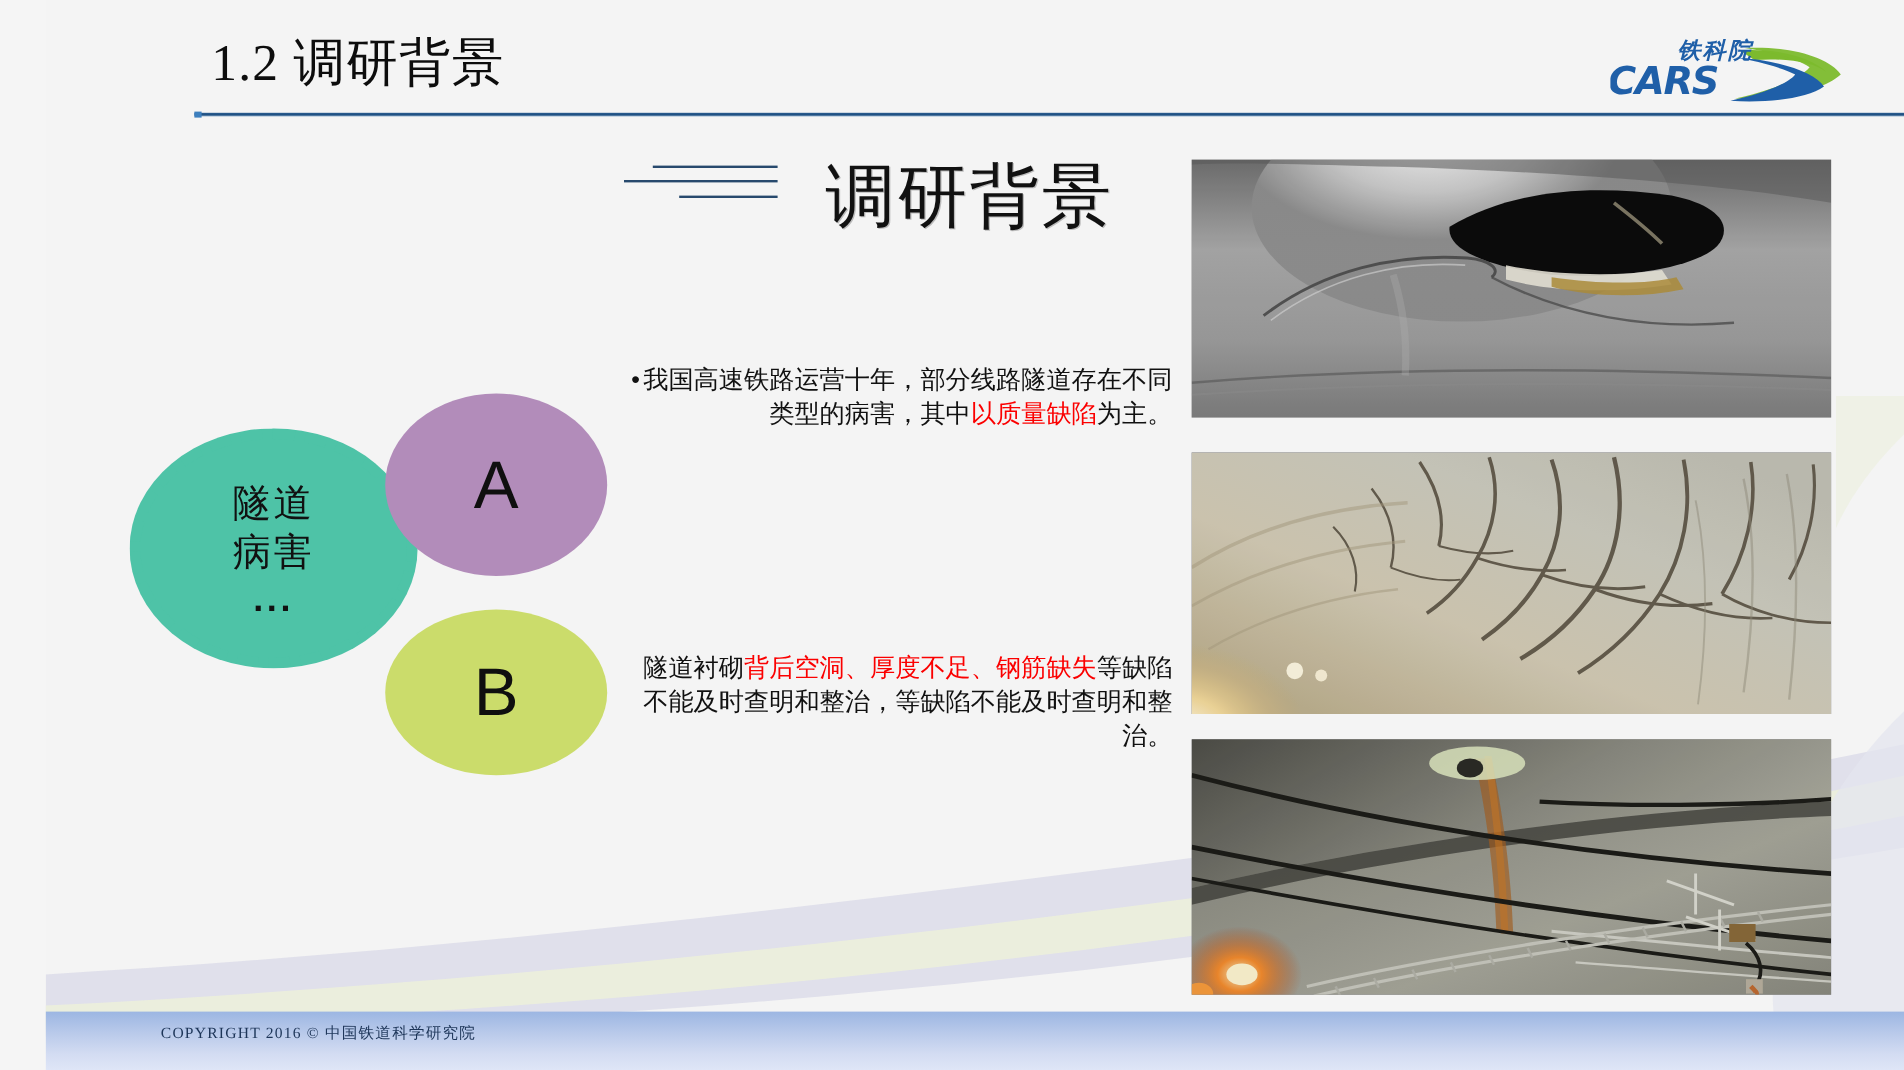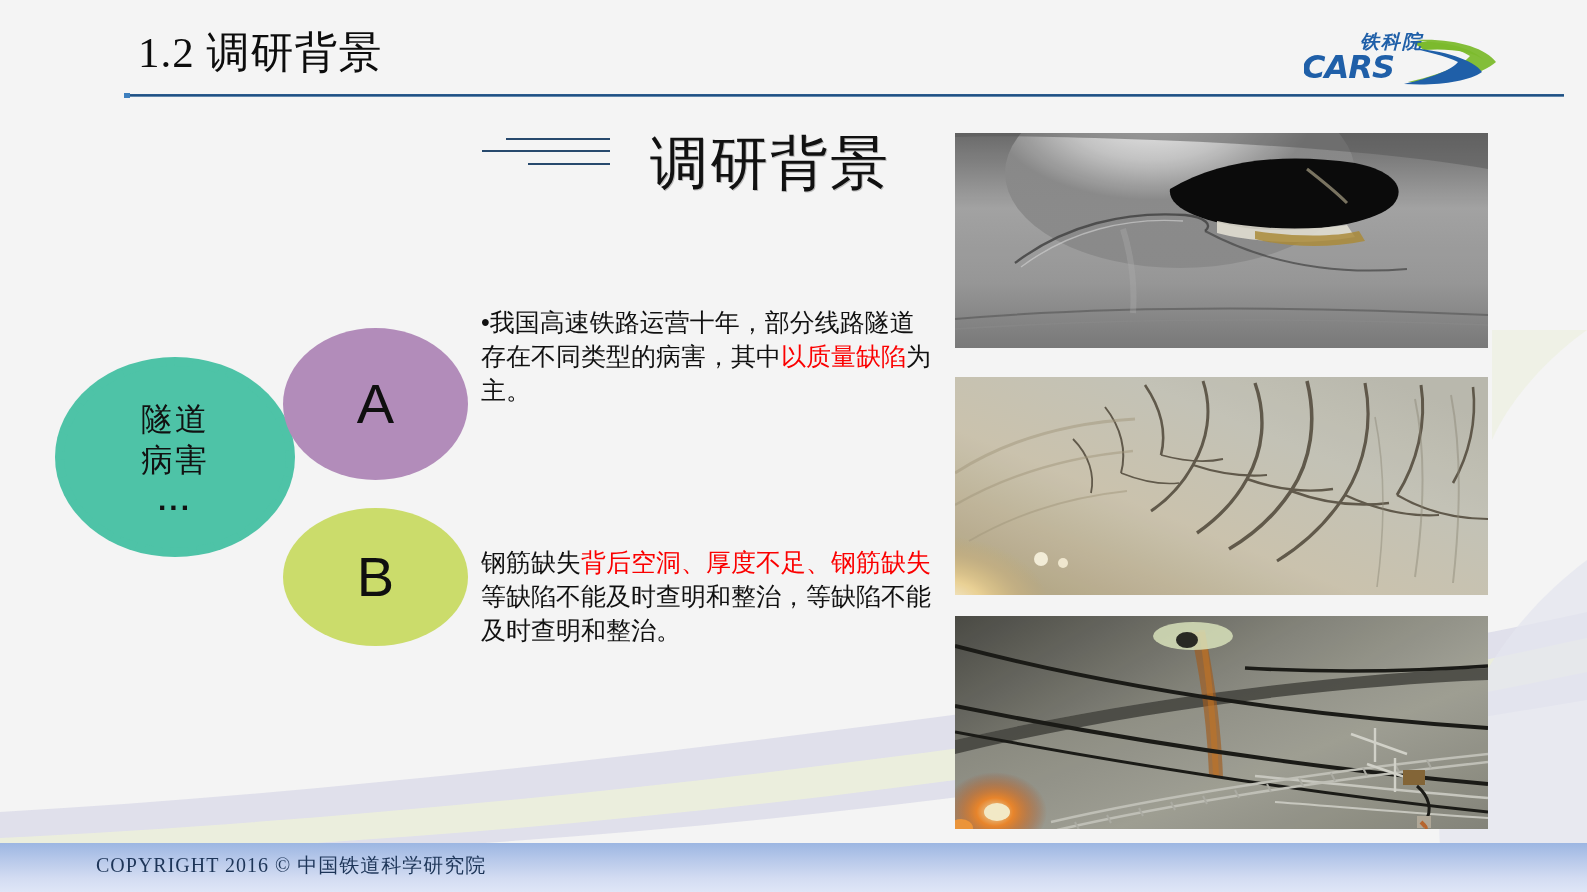--- a/index.html
+++ b/index.html
@@ -2,21 +2,21 @@
 <html><head>
 <meta charset="utf-8">
 <style>
   html,body{margin:0;padding:0;}
   body{
     width:1587px;height:892px;overflow:hidden;
     background:#f5f5f5;
     font-family:"Liberation Sans","DejaVu Sans",sans-serif;
     position:relative;
   }
-  .slide{position:absolute;inset:0;background:#f4f4f4;overflow:hidden;}
+  .slide{position:absolute;inset:0;background:#f4f4f4;overflow:hidden;margin-left:38px;}
 
   
   .bg-layer{position:absolute;inset:0;overflow:hidden;pointer-events:none;}
   .bg-layer svg{position:absolute;left:0;top:0;}
 
   
   .header{position:absolute;left:0;top:0;width:1587px;height:100px;}
   .slide-title{
     position:absolute;left:138px;top:24px;
     font-family:"Liberation Serif","DejaVu Serif",serif;
@@ -43,21 +43,21 @@
   .main-heading{
     position:absolute;left:650px;top:125px;
     font-size:58px;font-weight:normal;color:#111;letter-spacing:2px;
     font-family:"DejaVu Sans","Liberation Sans",sans-serif;
     text-shadow:1px 1px 0 rgba(120,120,120,.45);
     white-space:nowrap;
   }
 
   
   .ellipse-teal{
-    position:absolute;left:55px;top:357px;width:240px;height:200px;
+    position:absolute;left:70px;top:357px;width:240px;height:200px;
     border-radius:50%;
     background:#4ec3a7;
     border:9px dashed #4ec3a7;
     box-sizing:border-box;
     display:flex;flex-direction:column;align-items:center;justify-content:center;text-align:center;
   }
   .ellipse-teal .t-line{
     font-family:"DejaVu Sans","Liberation Sans",sans-serif;
     font-size:32px;color:#111;line-height:1.28;letter-spacing:2px;
   }
@@ -71,44 +71,45 @@
   .ellipse-b{left:283px;top:508px;width:185px;height:138px;background:#cbdc6b;}
   .ellipse-a span,.ellipse-b span{
     font-size:56px;color:#0f0f0f;
     font-family:"Liberation Sans","DejaVu Sans",sans-serif;
     line-height:1;
   }
 
   
   .para{
     position:absolute;
-    font-family:Liberation Sans, sans-serif;
-    font-size:25px;line-height:1.36;color:#111;
+    font-family:Liberation Mono, monospace;
+    font-size:21px;line-height:1.36;color:#111;
     width:458px;
+    text-align:right;
   }
   .para-a{left:481px;top:305px;}
   .para-b{left:481px;top:545px;}
   .em-red{color:#fb0000;}
 
   
   .photo{position:absolute;overflow:hidden;background:#888;}
   .photo svg{display:block;}
   .photo-1{left:955px;top:133px;width:533px;height:215px;}
   .photo-2{left:955px;top:377px;width:533px;height:218px;}
   .photo-3{left:955px;top:616px;width:533px;height:213px;}
 
   
   .footer{
     position:absolute;left:0;top:843px;width:1587px;height:49px;
     background:linear-gradient(to bottom,#9cb6e2 0%,#b8c9ea 35%,#d3dcf2 72%,#dfe6f7 100%);
   }
   .footer-text{
     position:absolute;left:96px;top:852px;
     font-family:"Liberation Serif","DejaVu Serif",serif;
-    font-size:20px;color:#1d3558;letter-spacing:1px;white-space:nowrap;
+    font-size:13px;color:#1d3558;letter-spacing:1px;white-space:nowrap;
   }
 </style>
 </head>
 <body>
 
 <div class="slide">
 
   <div class="bg-layer">
     <svg width="1587" height="892" viewBox="0 0 1587 892">
       <path d="M0 812 C 380 790 760 742 1140 690 C 1320 665 1460 640 1587 612 L1587 700 C 1430 726 1250 756 1040 786 C 700 834 330 858 0 864 Z" fill="#dcdce9" opacity="0.85"></path>
@@ -155,21 +156,21 @@
 
   <div class="ellipse-b">
     <span>B</span>
   </div>
 
   <div class="para para-a">
     <span>•我国高速铁路运营十年，部分线路隧道存在不同类型的病害，其中</span><span class="em-red">以质量缺陷</span><span>为主。</span>
   </div>
 
   <div class="para para-b">
-    <span> 钢筋缺失</span><span class="em-red">背后空洞、厚度不足、钢筋缺失</span><span>等缺陷不能及时查明和整治，等缺陷不能及时查明和整治。</span>
+    <span> 隧道衬砌</span><span class="em-red">背后空洞、厚度不足、钢筋缺失</span><span>等缺陷不能及时查明和整治，等缺陷不能及时查明和整治。</span>
   </div>
 
   <div class="photo photo-1">
     <svg width="533" height="215" viewBox="0 0 533 215" preserveAspectRatio="none">
       <defs>
         <radialGradient id="g1glow" cx="42%" cy="18%" r="46%">
           <stop offset="0%" stop-color="#fdfdfd"></stop>
           <stop offset="55%" stop-color="#cdcdcd"></stop>
           <stop offset="100%" stop-color="#8e8e8e"></stop>
         </radialGradient>

